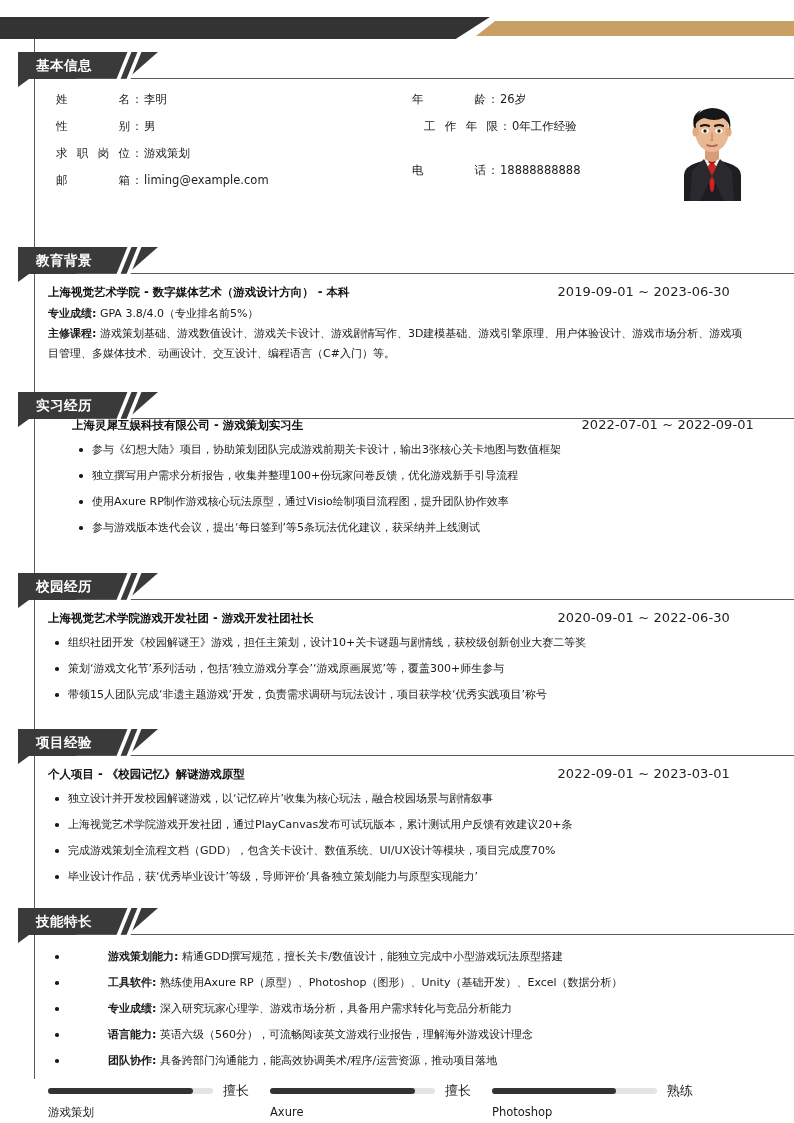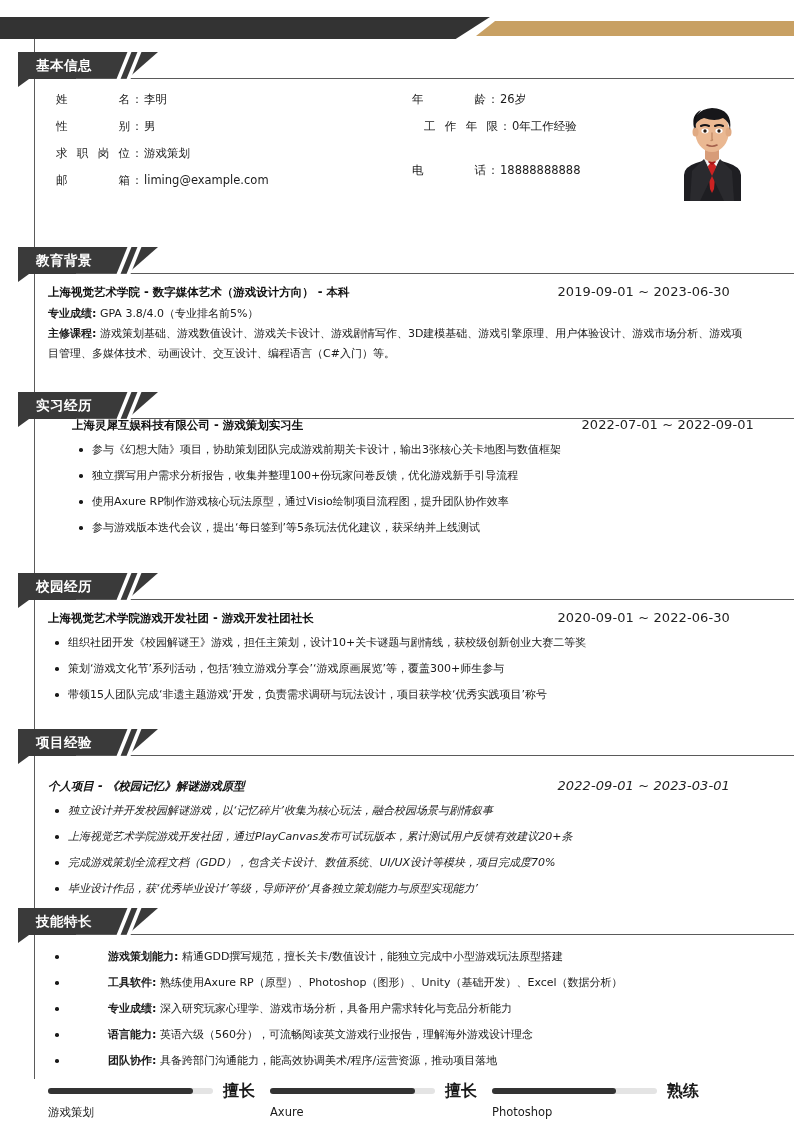--- a/index.html
+++ b/index.html
@@ -185,24 +185,23 @@
   .bar-fill {
     position: absolute;
     left: 0; top: 0;
     height: 6px;
     border-radius: 3px;
     background: #333333;
   }
   .bar-level {
     position: absolute;
     left: 175px; top: 0;
-    font-size: 16px;
+    font-size: 13px;
     color: #1a1a1a;
     line-height: 18px;
-    font-weight: bold;
   }
   .bar-name {
     position: absolute;
     left: 0; top: 21px;
     font-size: 11.5px;
     color: #1a1a1a;
     line-height: 18px;
   }
 </style>
 </head>
@@ -365,21 +364,21 @@
 
   <div class="section" style="top:729px;">
     <div class="sec-head">
       <div class="sec-tab"></div>
       <div class="sec-tail"></div>
       <div class="stripe s1"></div>
       <div class="stripe s2"></div>
       <div class="sec-title">项目经验</div>
       <div class="sec-rule"></div>
     </div>
-    <div class="sec-body" style="top:48px;font-style:italic;">
+    <div class="sec-body" style="top:36px;">
       <div class="row-head">
         <span>个人项目 - 《校园记忆》解谜游戏原型</span>
         <span class="row-date">2022-09-01 ~ 2023-03-01</span>
       </div>
       <ul class="bullets">
         <li>独立设计并开发校园解谜游戏，以‘记忆碎片’收集为核心玩法，融合校园场景与剧情叙事</li>
         <li>上海视觉艺术学院游戏开发社团，通过PlayCanvas发布可试玩版本，累计测试用户反馈有效建议20+条</li>
         <li>完成游戏策划全流程文档（GDD），包含关卡设计、数值系统、UI/UX设计等模块，项目完成度70%</li>
         <li>毕业设计作品，获‘优秀毕业设计’等级，导师评价‘具备独立策划能力与原型实现能力’</li>
       </ul>

